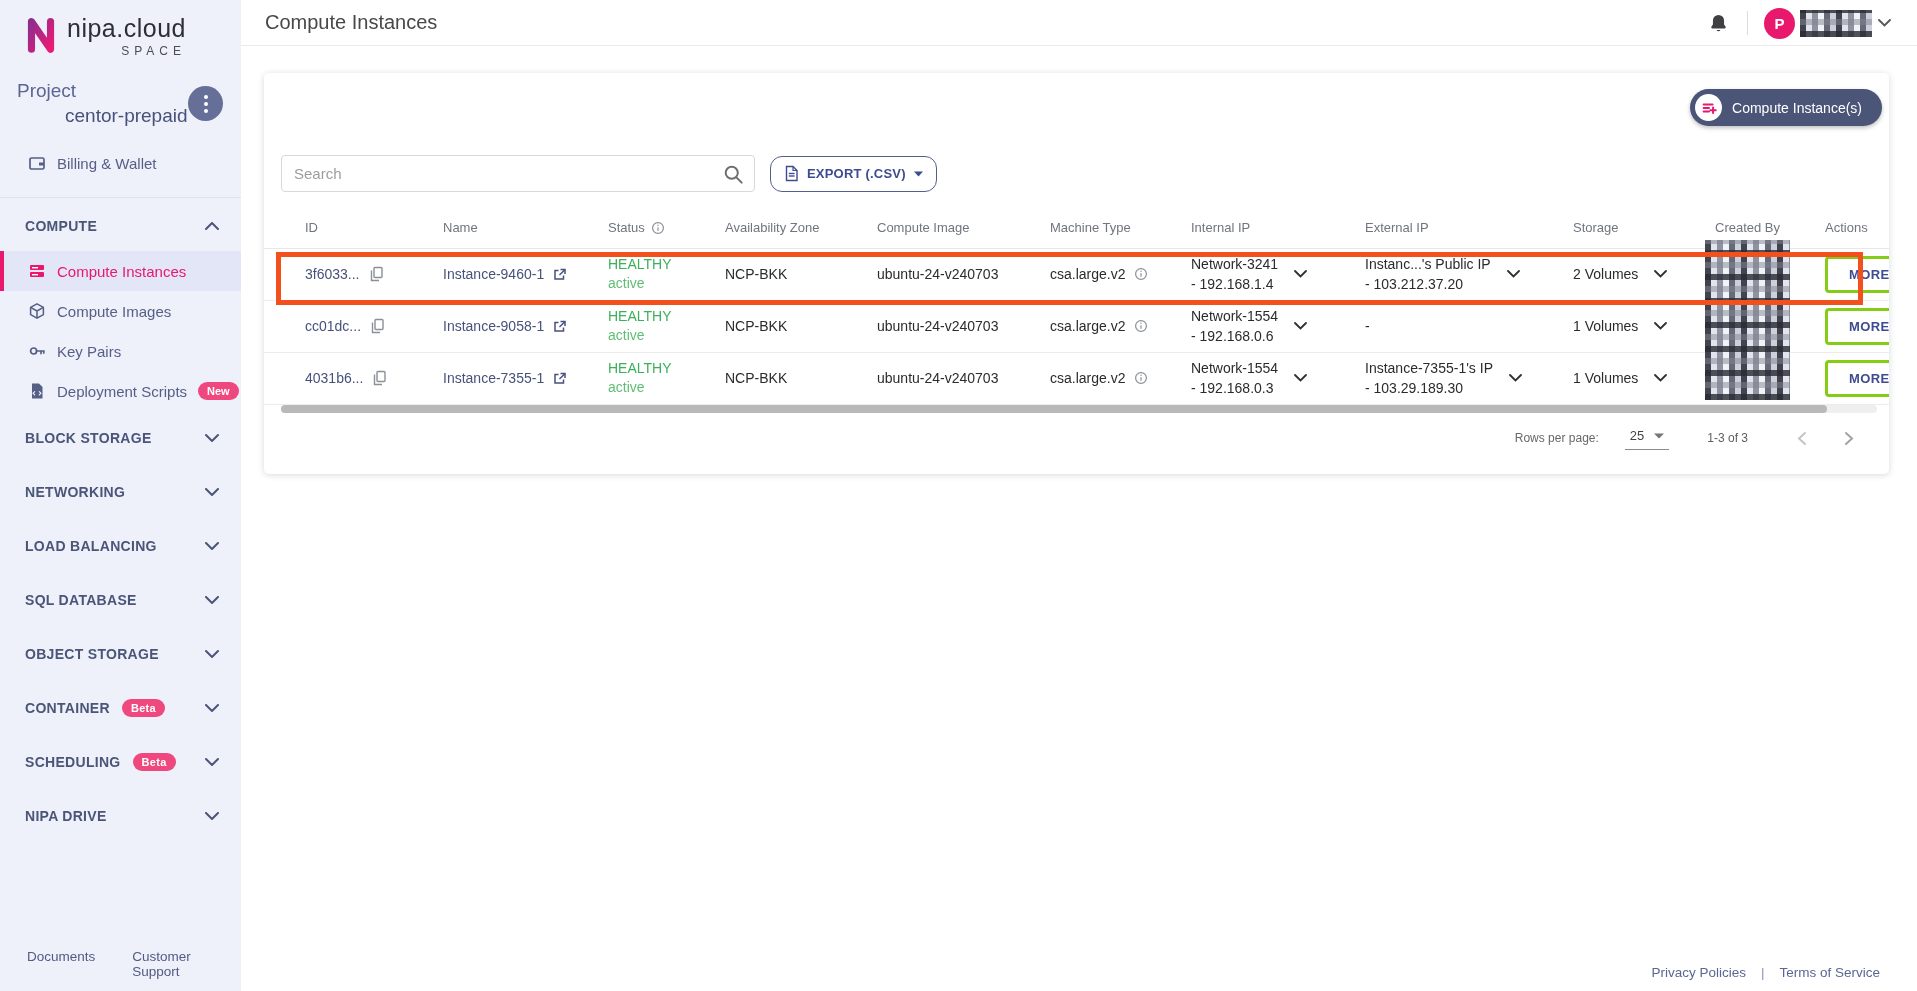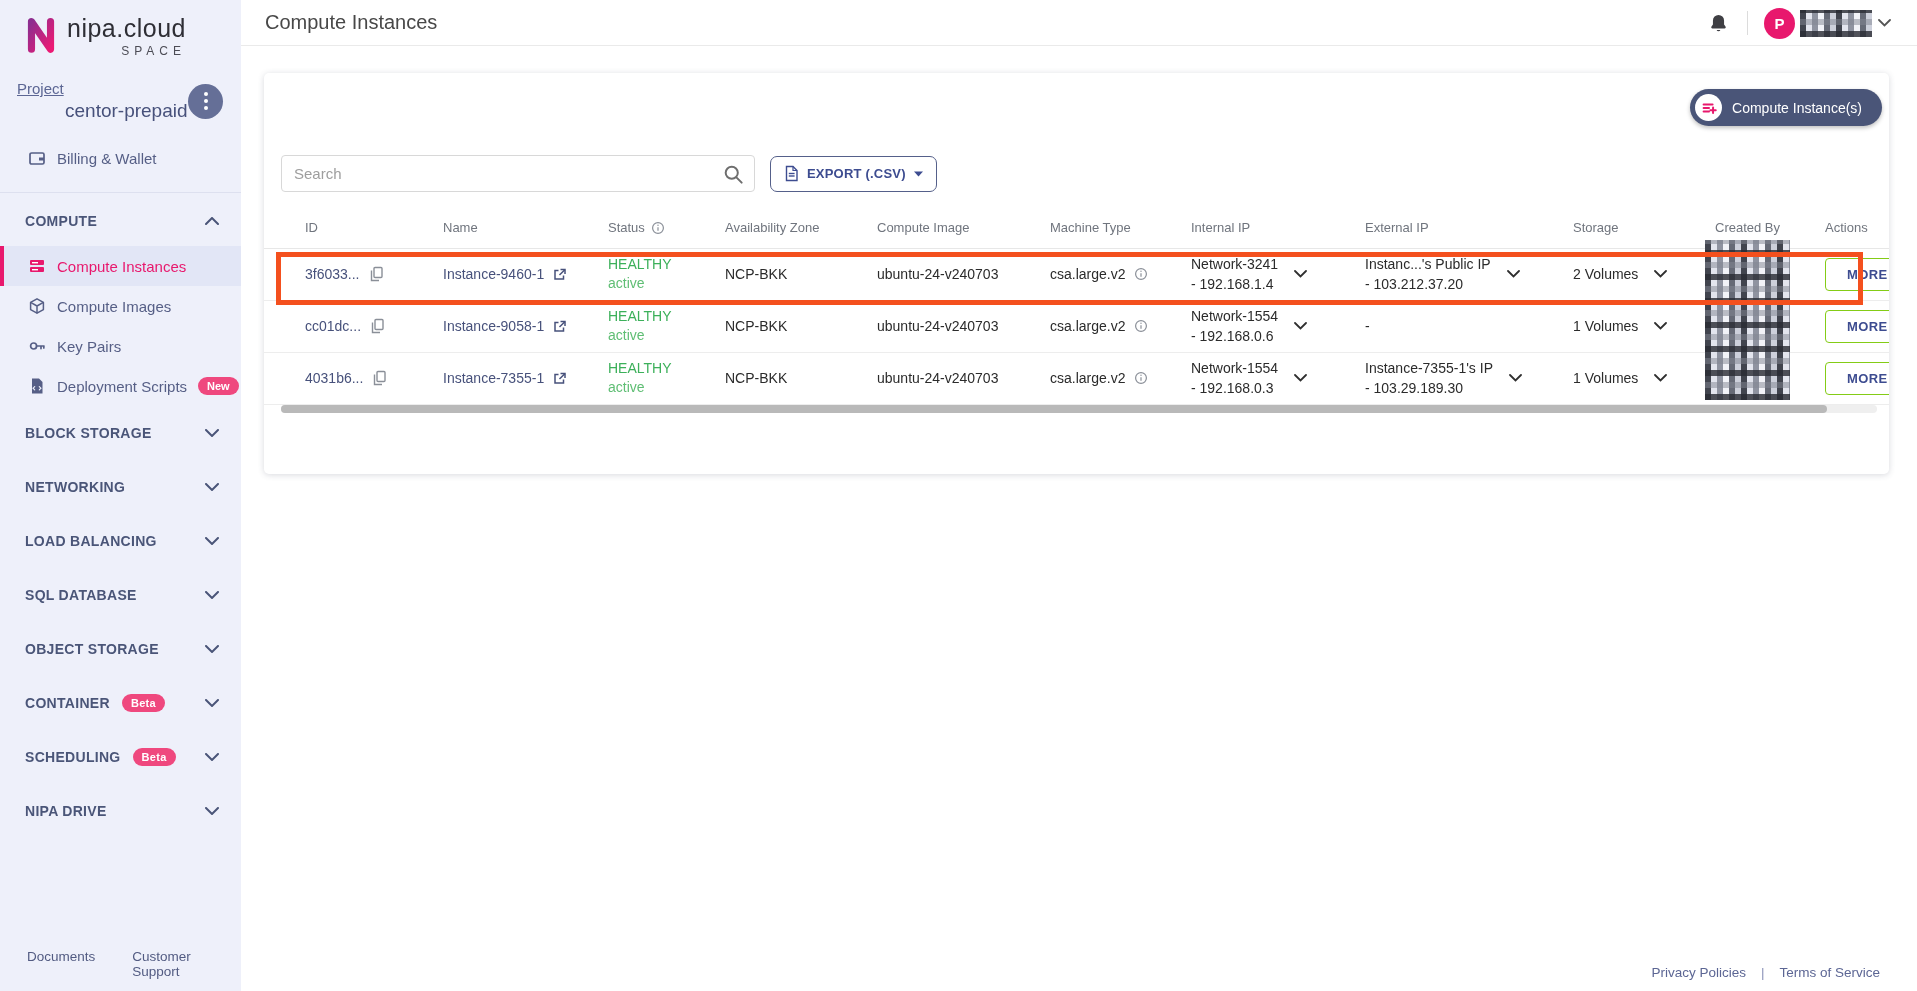--- a/index.html
+++ b/index.html
@@ -13,21 +13,21 @@
   .app{display:flex;width:1917px;height:991px;}
 
   
   .sidebar{width:241px;flex-shrink:0;background:var(--sidebar_bg);position:relative;height:100%;}
   .logo{display:flex;align-items:flex-start;gap:9px;padding:14px 16px 0 24px;}
   .logo-n{width:34px;height:40px;}
   .logo-txt{display:flex;flex-direction:column;align-items:flex-end;}
   .logo-name{font-size:25px;color:#2e2e35;letter-spacing:.5px;}
   .logo-sub{font-size:12px;color:#4c4c55;letter-spacing:5px;margin-top:1px;}
   .project{display:flex;justify-content:space-between;align-items:center;padding:22px 18px 0 17px;}
-  .project-label{font-size:15px;color:#5c6694;text-decoration:underline;}
+  .project-label{font-size:19px;color:#5c6694;}
   .project-name{font-size:19px;color:#47517b;margin-top:3px;margin-left:48px;}
   .dots-btn{width:35px;height:35px;border-radius:50%;background:#656f97;border:none;
     display:flex;flex-direction:column;align-items:center;justify-content:center;gap:3px;cursor:pointer;}
   .dots-btn i{width:4px;height:4px;border-radius:50%;background:#fff;}
   .nav-item{display:flex;align-items:center;gap:11px;height:40px;padding-left:28px;
     color:#565f86;font-size:15px;cursor:pointer;position:relative;}
   .billing{margin-top:16px;}
   .side-divider{height:1px;background:#dde0ef;margin-top:14px;}
   .sec-head{display:flex;align-items:center;justify-content:space-between;
     padding:0 22px 0 25px;height:54px;color:#4a5578;font-size:14px;font-weight:bold;
@@ -68,38 +68,38 @@
     box-shadow:0 2px 4px rgba(0,0,0,.25);}
   .create-icn{width:27px;height:27px;border-radius:50%;background:#fff;display:flex;
     align-items:center;justify-content:center;}
   .toolbar{position:absolute;top:82px;left:17px;display:flex;align-items:center;gap:15px;}
   .search-box{width:474px;height:37px;border:1px solid #d8d8d8;border-radius:4px;
     background:#fff;display:flex;align-items:center;position:relative;}
   .search-box input{border:none;outline:none;flex:1;padding:0 42px 0 12px;font-size:15px;
     color:#333;background:transparent;font-family:inherit;}
   .search-box input::placeholder{color:#9e9e9e;}
   .search-icn{position:absolute;right:10px;top:8px;}
-  .export-btn{height:36px;border:1px solid #55608a;border-radius:7px;background:#fff;
+  .export-btn{height:36px;border:1px solid #55608a;border-radius:12px;background:#fff;
     color:var(--btn_text);font-size:13px;font-weight:bold;display:flex;align-items:center;
     gap:8px;padding:0 13px;cursor:pointer;font-family:inherit;letter-spacing:.2px;}
 
   .table-zone{position:absolute;top:135px;left:0;width:1625px;height:210px;overflow:hidden;}
   table{border-collapse:collapse;table-layout:fixed;width:1661px;}
   th{height:40px;font-weight:normal;color:#70757e;font-size:13px;text-align:left;
     vertical-align:middle;border-bottom:1px solid #e7e7e7;}
   th .th-flex{display:flex;align-items:center;gap:6px;}
   td{height:52px;font-size:14px;color:#2b2b2b;border-bottom:1px solid #ededed;vertical-align:middle;}
   th:first-child,td:first-child{padding-left:41px;}
   .cell-flex{display:flex;align-items:center;gap:9px;}
   .link{color:var(--link_navy);font-weight:500;cursor:pointer;}
   .status-line{color:var(--healthy_green);line-height:19px;}
   .status-sub{color:var(--active_green);line-height:19px;}
   .ip-lines div{line-height:20px;}
   .ip-wrap{display:flex;align-items:center;gap:16px;}
-  .more-btn{border:1px solid #84cc16;border-radius:4px;background:#fff;color:var(--btn_text);
+  .more-btn{border:3px solid #84cc16;border-radius:4px;background:#fff;color:var(--btn_text);
     font-size:13px;font-weight:bold;padding:8px 21px;cursor:pointer;font-family:inherit;
     letter-spacing:.4px;}
   .created-mosaic{position:absolute;left:1441px;top:32px;width:85px;height:160px;}
   .hscroll{position:absolute;left:17px;top:197px;width:1596px;height:8px;background:#efefef;
     border-radius:4px;}
   .hscroll .thumb{width:1546px;height:8px;background:#b9b9b9;border-radius:4px;cursor:pointer;}
   .highlight-box{position:absolute;left:12px;top:179px;width:1587px;height:53px;
     border:5px solid var(--highlight_orange);pointer-events:none;z-index:5;}
 
   .pagination{position:absolute;right:25px;top:350px;display:flex;align-items:center;
@@ -599,20 +599,40 @@
         </table>
 
         <div class="mosaic created-mosaic"></div>
         <div class="hscroll">
           <div class="thumb"></div>
         </div>
       </div>
 
       <div class="highlight-box"></div>
 
+      <div class="pagination">
+        <span class="rpp-label">Rows per page:</span>
+        <span class="rpp-select">
+          <span>25</span>
+          <svg width="10" height="6" viewBox="0 0 10 6">
+              <polygon points="0,0.5 10,0.5 5,5.5" fill="#757575"></polygon>
+            </svg>
+        </span>
+        <span class="range">1-3 of 3</span>
+        <button class="pg-btn">
+          <svg width="11" height="15" viewBox="0 0 11 15" fill="none" stroke="#c4c4c4" stroke-width="2" stroke-linecap="round">
+              <polyline points="9,2 3,7.5 9,13"></polyline>
+            </svg>
+        </button>
+        <button class="pg-btn next">
+          <svg width="11" height="15" viewBox="0 0 11 15" fill="none" stroke="#a3a3a3" stroke-width="2" stroke-linecap="round">
+              <polyline points="2,2 8,7.5 2,13"></polyline>
+            </svg>
+        </button>
+      </div>
     </div>
 
     <div class="main-footer">
       <span>Privacy Policies</span>
       <span class="sep">|</span>
       <span>Terms of Service</span>
     </div>
   </div>
 </div>
 

